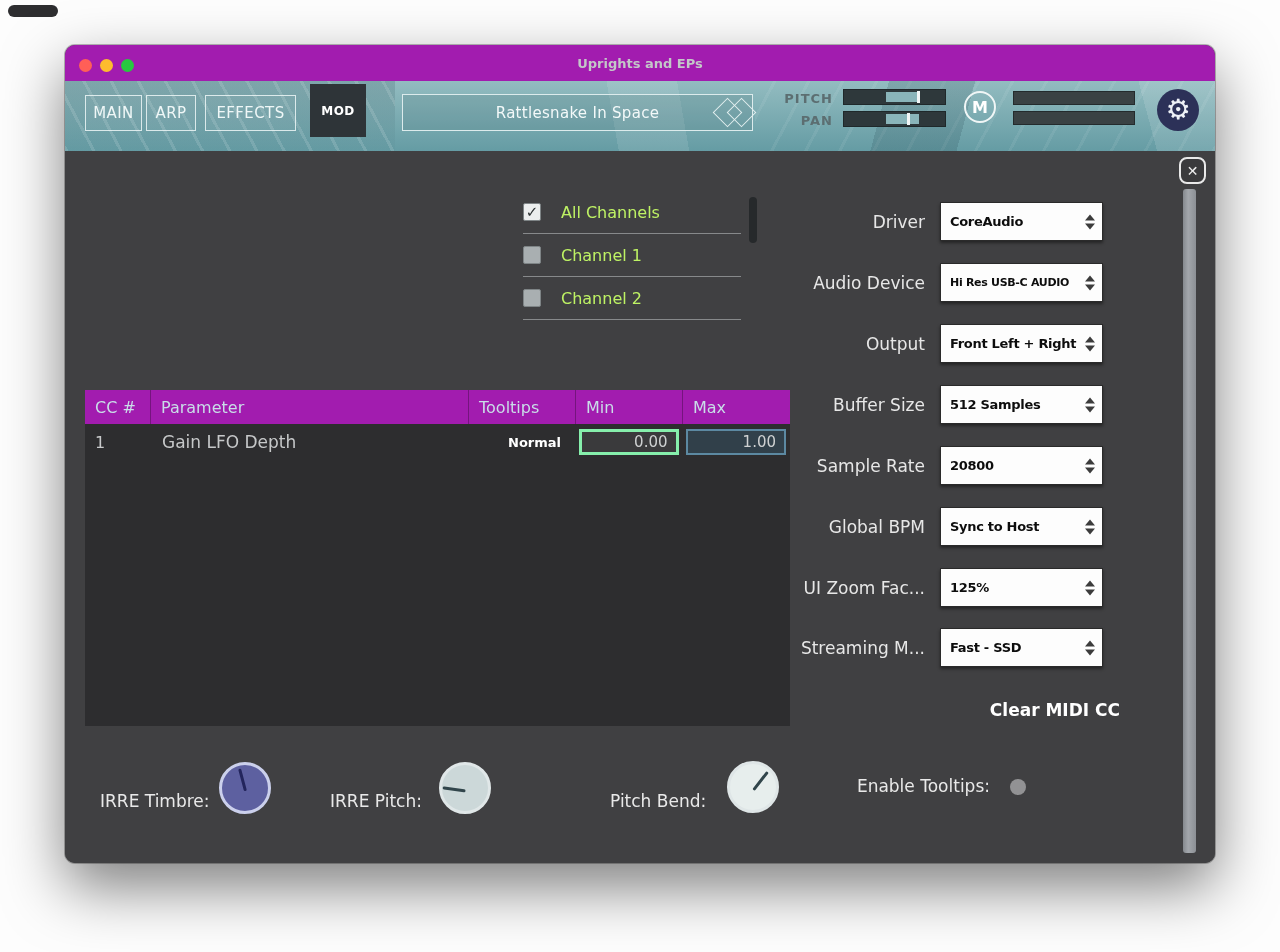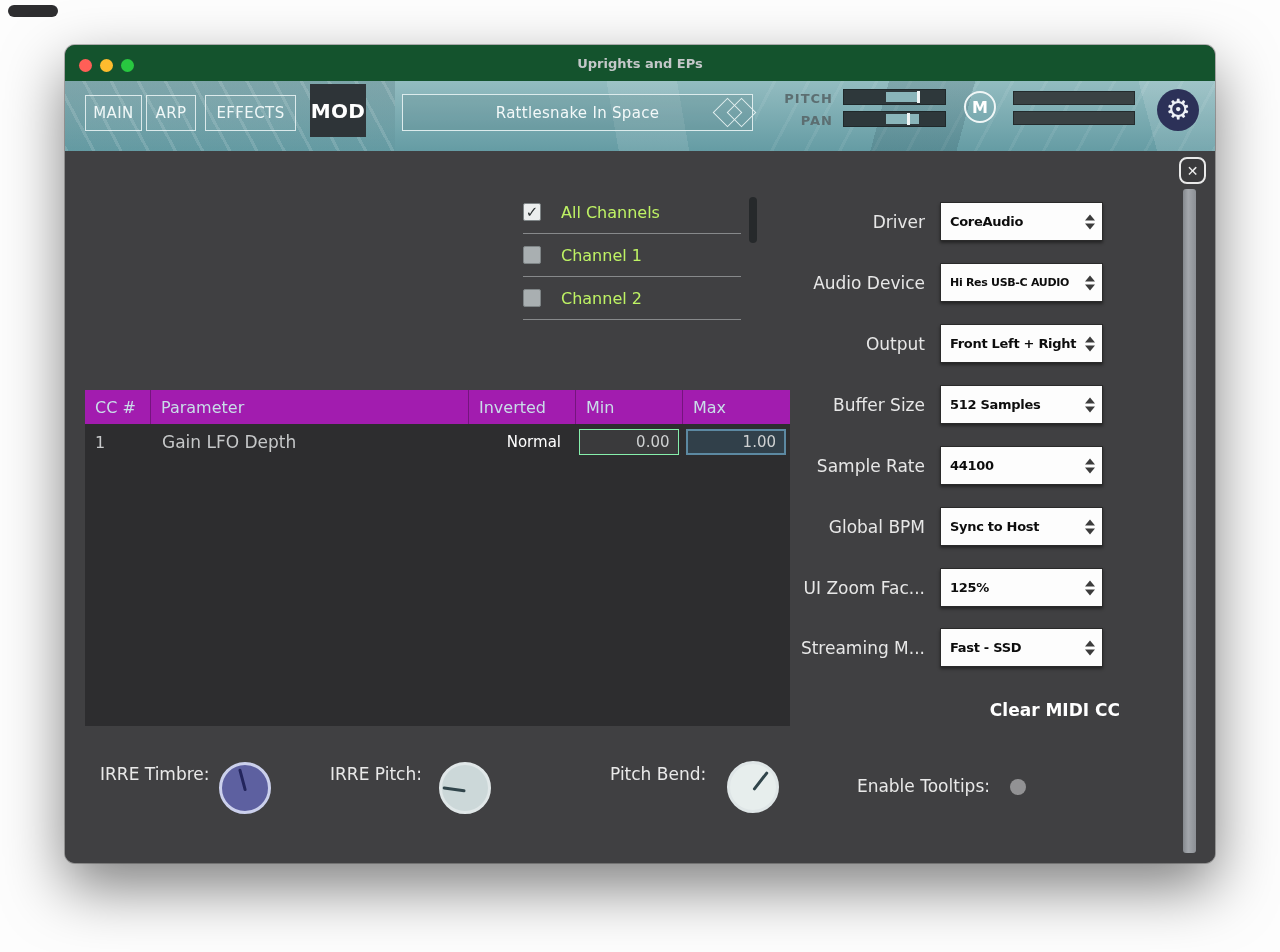--- a/index.html
+++ b/index.html
@@ -7,21 +7,21 @@
     font-family:"DejaVu Sans","Liberation Sans",sans-serif; }
 
   .bg-artifact { position:absolute; left:8px; top:5px; width:50px; height:12px;
     border-radius:6px; background:#2e2e30; }
 
   .window { position:absolute; left:65px; top:45px; width:1150px; height:818px;
     border-radius:10px; overflow:hidden; background:#404042;
     box-shadow:0 24px 60px rgba(0,0,0,.5), 0 0 0 1px rgba(0,0,0,.25); }
 
   
-  .titlebar { position:absolute; left:0; top:0; right:0; height:40px; background:#14532d; }
+  .titlebar { position:absolute; left:0; top:0; right:0; height:40px; background:#a21caf; }
   .lights { position:absolute; left:14px; top:0; bottom:0; display:flex; align-items:center; gap:8px; }
   .light { width:13px; height:13px; border-radius:50%; }
   .light.red{ background:#ff5f57; } .light.yel{ background:#febc2e; } .light.grn{ background:#28c840; }
   .win-title { position:absolute; left:0; right:0; top:0; height:36px; display:flex;
     align-items:center; justify-content:center; color:#c3c7c8; font-size:13px; font-weight:bold; }
 
   
   .header { position:absolute; left:0; top:36px; right:0; height:70px;
     background:linear-gradient(180deg,#93bcc0,#659ca4); overflow:hidden; }
   .deco-l { position:absolute; left:0; top:0; width:330px; height:100%;
@@ -32,21 +32,21 @@
                linear-gradient(255deg, rgba(255,255,255,.12) 0 16%, transparent 16%),
                repeating-linear-gradient(-62deg, rgba(255,255,255,.07) 0 3px, transparent 3px 30px); }
   .deco-m { position:absolute; left:360px; top:0; width:340px; height:100%;
     background:linear-gradient(80deg, transparent 55%, rgba(255,255,255,.10) 55%, rgba(255,255,255,.10) 75%, transparent 75%); }
 
   .tab { position:absolute; top:14px; height:36px; display:flex; align-items:center; justify-content:center;
     border:1px solid rgba(236,246,246,.85); color:#eff7f7; font-size:15px; letter-spacing:.4px;
     background:rgba(255,255,255,.04); cursor:default; }
   .tab.t-main{ left:20px; width:57px; } .tab.t-arp{ left:81px; width:50px; } .tab.t-effects{ left:140px; width:91px; }
   .tab.t-mod { left:245px; width:56px; top:3px; height:53px; border:none; background:#2e3438;
-    color:#ffffff; font-weight:bold; font-size:20px; }
+    color:#ffffff; font-weight:bold; font-size:12px; }
 
   .preset-box { position:absolute; left:337px; top:13px; width:351px; height:37px;
     border:1px solid #dcebec; background:rgba(70,110,118,.18); display:flex; align-items:center;
     justify-content:center; color:#f3f9f9; font-size:15px; letter-spacing:.3px; }
   .preset-nav { position:absolute; left:648px; top:16px; width:46px; height:32px; }
   .pn-d { position:absolute; top:5px; width:21px; height:21px; border:1px solid #e2efef; transform:rotate(45deg); }
   .pn-d.d1{ left:4px; } .pn-d.d2{ left:18px; }
 
   .pp-label { position:absolute; left:700px; width:68px; text-align:right; color:#5c6e71;
     font-size:13px; font-weight:bold; letter-spacing:1px; }
@@ -107,27 +107,27 @@
   .midi-table { position:absolute; left:20px; top:239px; width:705px; height:336px; background:#2d2d2f; }
   .thead { display:flex; height:34px; background:#a21caf; }
   .th { display:flex; align-items:center; padding-left:10px; color:#c9dde8; font-size:16px;
     border-left:1px solid rgba(0,0,0,.28); }
   .th:first-child { border-left:none; }
   .c1{ width:65px; } .c2{ width:318px; } .c3{ width:107px; } .c4{ width:107px; } .c5{ width:108px; }
   .trow { display:flex; height:36px; align-items:center; }
   .td { display:flex; align-items:center; }
   .td.cc { padding-left:10px; color:#c8cacb; font-size:16px; }
   .td.param { padding-left:12px; color:#c6c8c9; font-size:17px; }
-  .td.inv { justify-content:flex-end; padding-right:14px; color:#ffffff; font-weight:normal; font-size:15px; }
+  .td.inv { justify-content:flex-end; padding-right:14px; color:#ffffff; font-weight:bold; font-size:13px; }
   .valbox { width:100px; height:26px; display:flex; align-items:center; justify-content:flex-end;
     padding-right:8px; font-size:15px; color:#cfd1d2; margin:0 auto; }
-  .valbox.min { background:#3a3a3c; border:1px solid #86efac; }
+  .valbox.min { background:#3a3a3c; border:3px solid #86efac; }
   .valbox.max { background:#31404a; border:2px solid #5c89a2; }
 
-  .knob-label { position:absolute; top:613px; color:#e9e9e9; font-size:17px; }
+  .knob-label { position:absolute; top:640px; color:#e9e9e9; font-size:17px; }
   .kl1{ left:35px; } .kl2{ left:265px; } .kl3{ left:545px;text-align:right; }
   .tooltip-label { position:absolute; top:625px; left:725px; width:200px; text-align:right;
     color:#e9e9e9; font-size:17px; }
   .knob { position:absolute; width:52px; height:52px; border-radius:50%; }
   .knob .ptr { position:absolute; left:50%; top:3px; width:3px; height:23px; margin-left:-1.5px;
     transform-origin:50% 23px; border-radius:2px; }
   .knob.k1 { left:154px; top:611px; background:#5d60a0; border:3px solid #cbd0ec; }
   .knob.k1 .ptr { background:#23255c; transform:rotate(-15deg); }
   .knob.k2 { left:374px; top:611px; background:#ccd8d9; border:3px solid #e0e7e8; }
   .knob.k2 .ptr { background:#31454b; transform:rotate(-82deg); }
@@ -254,21 +254,21 @@
         <span class="dd-value">512 Samples</span>
         <span class="spinner">
             <i class="up"></i>
             <i class="dn"></i>
           </span>
       </div>
     </div>
     <div class="opt-row" style="top:295px">
       <div class="opt-label">Sample Rate</div>
       <div class="dropdown">
-        <span class="dd-value">44100</span>
+        <span class="dd-value">20800</span>
         <span class="spinner">
             <i class="up"></i>
             <i class="dn"></i>
           </span>
       </div>
     </div>
     <div class="opt-row" style="top:356px">
       <div class="opt-label">Global BPM</div>
       <div class="dropdown">
         <span class="dd-value">Sync to Host</span>
@@ -298,21 +298,21 @@
           </span>
       </div>
     </div>
 
     <div class="clear-midi">Clear MIDI CC</div>
 
     <div class="midi-table">
       <div class="thead">
         <div class="th c1">CC #</div>
         <div class="th c2">Parameter</div>
-        <div class="th c3">Inverted</div>
+        <div class="th c3">Tooltips</div>
         <div class="th c4">Min</div>
         <div class="th c5">Max</div>
       </div>
       <div class="trow">
         <div class="td cc c1">1</div>
         <div class="td param c2">Gain LFO Depth</div>
         <div class="td inv c3">Normal</div>
         <div class="td c4">
             <span class="valbox min">0.00</span>
           </div>

